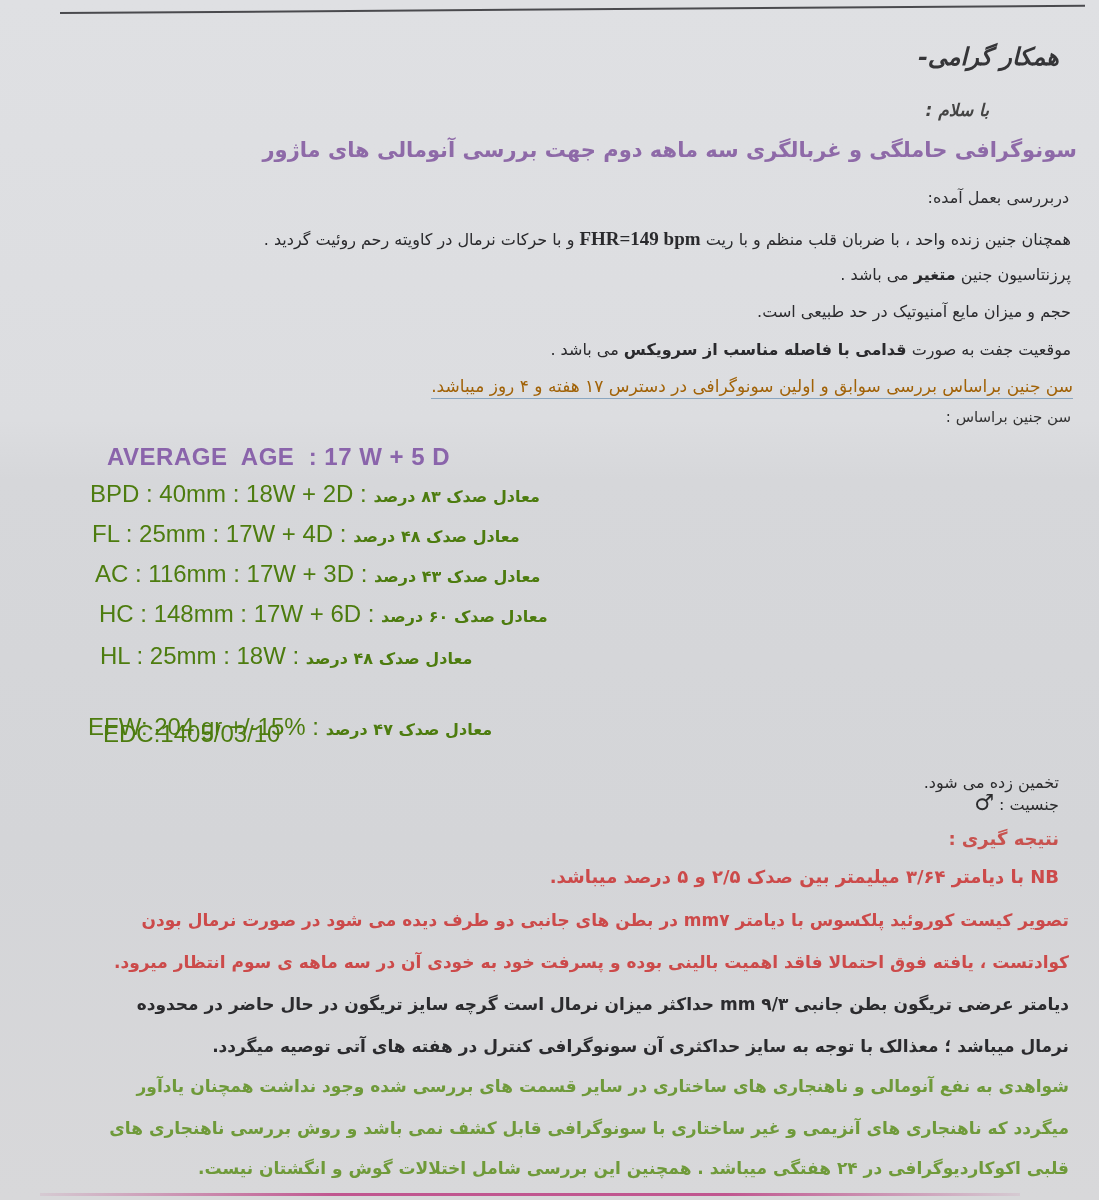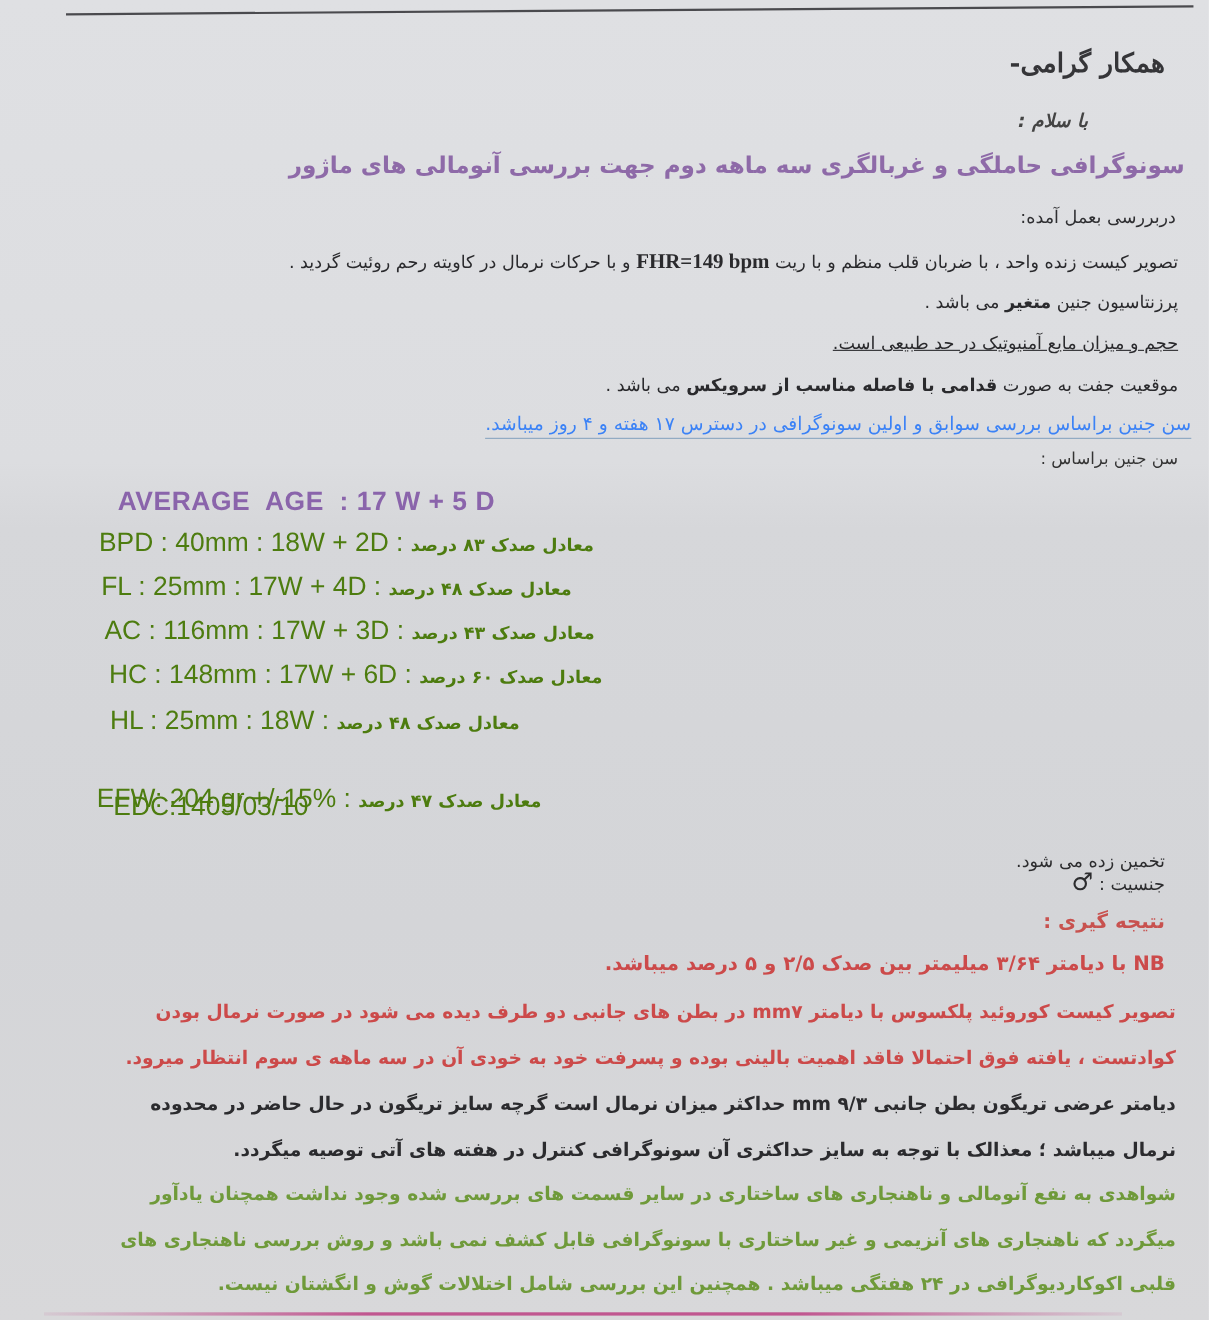--- a/index.html
+++ b/index.html
@@ -6,31 +6,31 @@
   body {
     width:1099px; height:1200px; overflow:hidden; position:relative;
     background: linear-gradient(180deg,#dfe0e3 0%,#dcdde0 35%,#d6d7da 40%,#d4d5d8 70%,#d8d8da 100%);
     font-family:"DejaVu Sans", sans-serif;
     color:#2c2c2e;
   }
   .top-rule { position:absolute; left:60px; top:12px; width:1025px; height:2px; background:#4a4a4e; transform:rotate(-0.4deg); transform-origin:left; }
   .bottom-rule { position:absolute; left:40px; top:1193px; width:980px; height:3px;
     background:linear-gradient(90deg,rgba(190,80,140,0.1),#c0568f 30%,#c0568f 70%,rgba(190,80,140,0.1)); }
   .rtl { direction:rtl; position:absolute; right:25px; white-space:nowrap; }
-  .salutation { top:42px; right:40px; font-family:"DejaVu Serif", serif; font-weight:bold; font-size:24px; color:#353538; }
+  .salutation { top:42px; right:40px; font-family:"DejaVu Serif", serif; font-style:italic; font-weight:bold; font-size:24px; color:#353538; }
   .greeting { top:100px; right:110px; font-size:17px; font-style:italic; font-weight:bold; color:#444; }
   .title { top:138px; right:22px; font-size:21px; font-weight:bold; color:#8e6aa8; }
   .intro { top:188px; right:30px; font-size:16px; color:#2f2f32; }
   .line { font-size:16px; color:#2a2a2d; right:28px; }
   .line b { font-weight:bold; }
   .l1 { top:228px; }
   .l2 { top:265px; }
-  .l3 { top:302px;text-decoration:underline; }
+  .l3 { top:302px; }
   .l4 { top:340px; }
-  .age-hist { top:376px; right:16px; font-size:17px; color:#3b82f6; border-bottom:1.5px solid #8aa6c0; padding-bottom:2px; }
+  .age-hist { top:376px; right:26px; font-size:17px; color:#a16207; border-bottom:1.5px solid #8aa6c0; padding-bottom:2px; }
   .age-basis { top:408px; right:28px; font-size:15px; color:#333; }
 
   .avg { position:absolute; left:90px; top:443px; font-family:"Liberation Sans", sans-serif; font-weight:bold; font-size:24px; color:#8a64ab; letter-spacing:0.5px; white-space:pre;margin-left:17px; }
   .meas { position:absolute; font-family:"Liberation Sans", sans-serif; font-size:24px; color:#4d7c0f; white-space:nowrap; }
   .meas .fa { font-family:"DejaVu Sans", sans-serif; font-size:16px; font-weight:bold; }
   .m0 { left:90px; top:480px; }
   .m1 { left:92px; top:520px; }
   .m2 { left:95px; top:560px; }
   .m3 { left:99px; top:600px; }
   .m4 { left:100px; top:642px; }
@@ -57,21 +57,21 @@
 <body>
 
 <div class="top-rule"></div>
 
 <div class="rtl salutation">همکار گرامی-</div>
 <div class="rtl greeting">با سلام :</div>
 <div class="rtl title">سونوگرافی حاملگی و غربالگری سه ماهه دوم جهت بررسی آنومالی های ماژور</div>
 <div class="rtl intro">دربررسی بعمل آمده:</div>
 
 <div class="rtl line l1">
-  <span>تصویر کیست زنده واحد ، با ضربان قلب منظم و با ریت </span><b style="font-family:'Liberation Serif',serif;font-size:19px;">FHR=149 bpm</b><span> و با حرکات نرمال در کاویته رحم روئیت گردید .</span>
+  <span>همچنان جنین زنده واحد ، با ضربان قلب منظم و با ریت </span><b style="font-family:'Liberation Serif',serif;font-size:19px;">FHR=149 bpm</b><span> و با حرکات نرمال در کاویته رحم روئیت گردید .</span>
 </div>
 <div class="rtl line l2">
   <span>پرزنتاسیون جنین </span><b>متغیر</b><span> می باشد .</span>
 </div>
 <div class="rtl line l3">
   <span>حجم و میزان مایع آمنیوتیک در حد طبیعی است.</span>
 </div>
 <div class="rtl line l4">
   <span>موقعیت جفت به صورت </span><b>قدامی با فاصله مناسب از سرویکس</b><span> می باشد .</span>
 </div>

